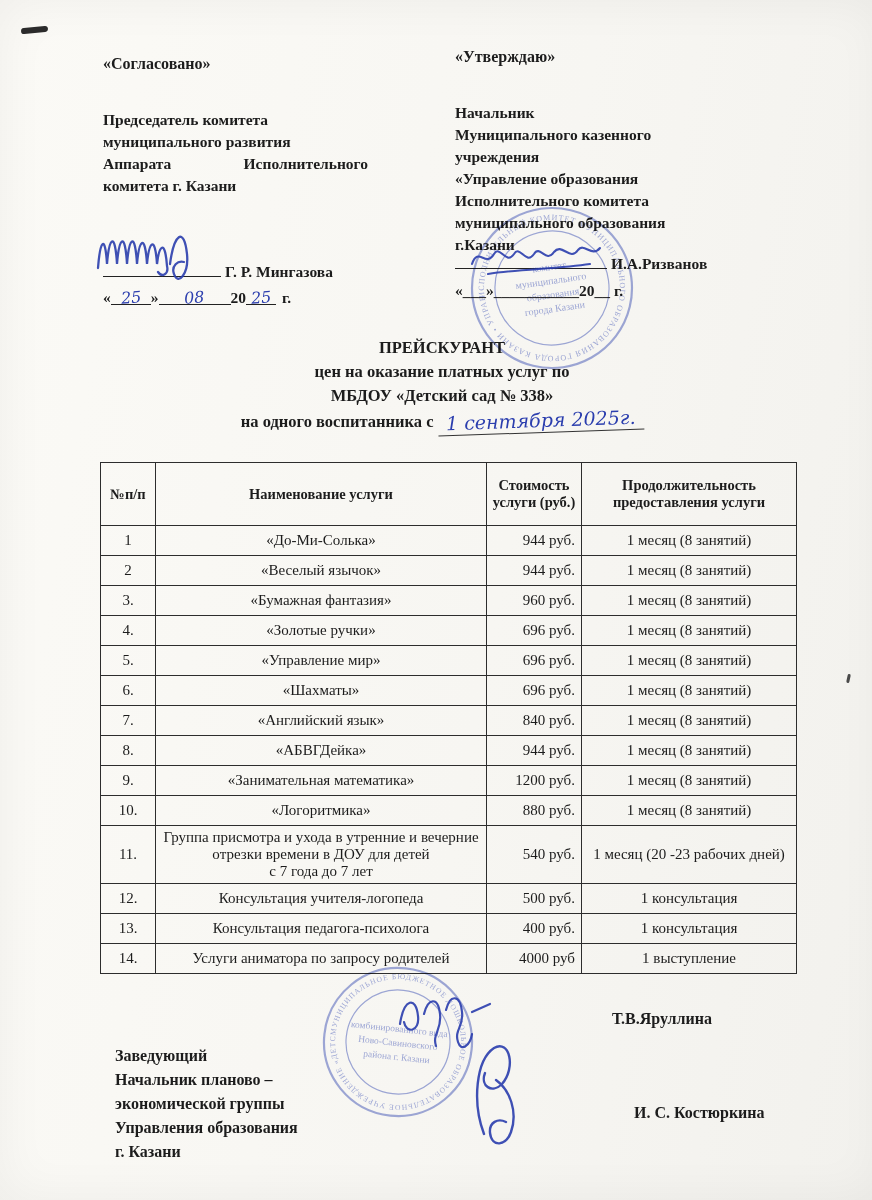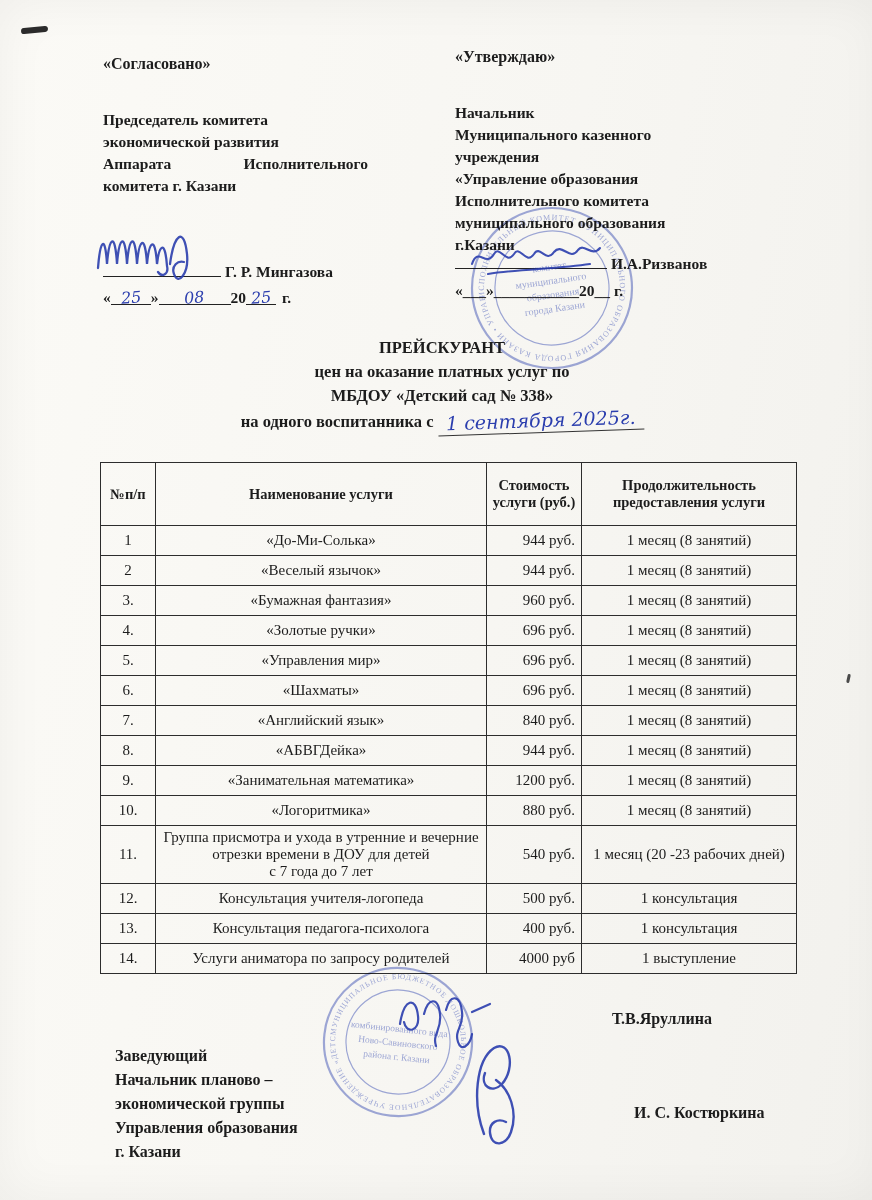--- a/index.html
+++ b/index.html
@@ -79,21 +79,21 @@
 
 <div class="page">
 
   <div class="corner-mark"></div>
   <div class="speck"></div>
 
   <div class="approval approval-left">
     <div class="approval-heading">«Согласовано»</div>
     <div class="approval-lines">
       <div>Председатель комитета</div>
-      <div>экономической развития</div>
+      <div>муниципального развития</div>
       <div class="just">Аппарата Исполнительного</div>
       <div>комитета г. Казани</div>
     </div>
   </div>
 
   <div class="approval approval-right">
     <div class="approval-heading">«Утверждаю»</div>
     <div class="approval-lines">
       <div>Начальник</div>
       <div>Муниципального казенного</div>
@@ -174,21 +174,21 @@
 
     <tr>
       <td class="col-num">4.</td>
       <td class="col-name">«Золотые ручки»</td>
       <td class="col-price">696 руб.</td>
       <td class="col-dur">1 месяц (8 занятий)</td>
     </tr>
 
     <tr>
       <td class="col-num">5.</td>
-      <td class="col-name">«Управления мир»</td>
+      <td class="col-name">«Управление мир»</td>
       <td class="col-price">696 руб.</td>
       <td class="col-dur">1 месяц (8 занятий)</td>
     </tr>
 
     <tr>
       <td class="col-num">6.</td>
       <td class="col-name">«Шахматы»</td>
       <td class="col-price">696 руб.</td>
       <td class="col-dur">1 месяц (8 занятий)</td>
     </tr>

